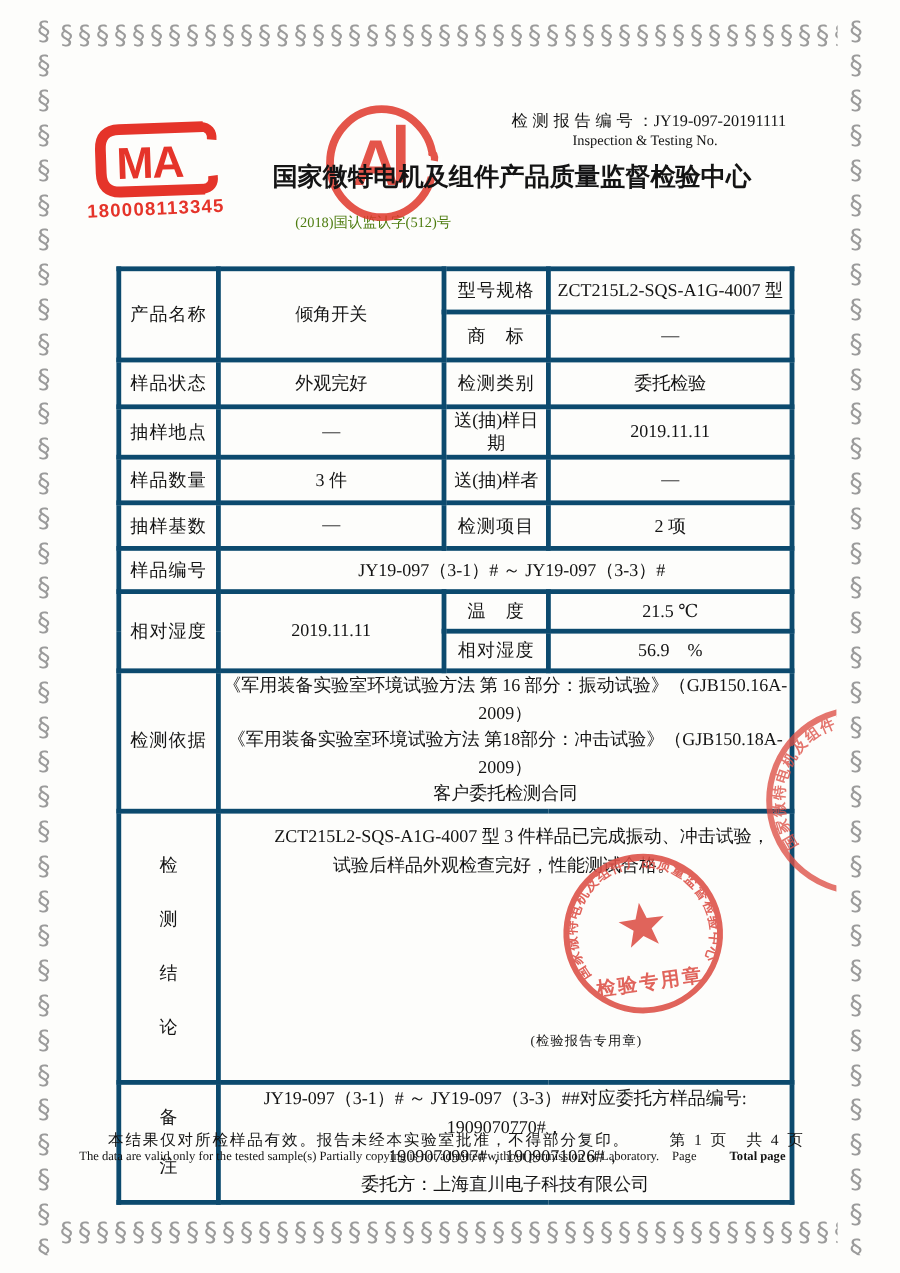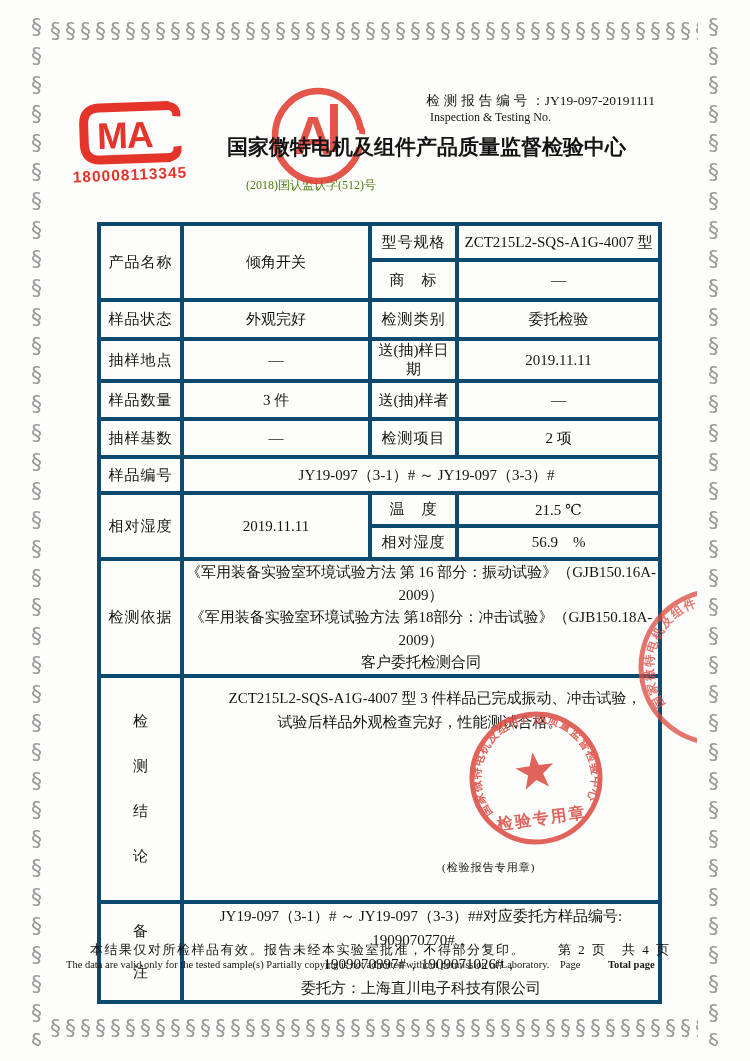--- a/index.html
+++ b/index.html
@@ -13,21 +13,21 @@
   .strip.v{width:32px;writing-mode:vertical-rl;white-space:nowrap;line-height:32px;}
   .strip-top{left:50px;top:15px;width:648px;}
   .strip-bottom{left:50px;top:1012px;width:648px;}
   .strip-left{left:20px;top:14px;height:1032px;}
   .strip-right{left:697px;top:14px;height:1032px;}
 
   
   .report-no{position:absolute;left:420px;top:92px;width:235px;text-align:right;
              font-size:13.5px;white-space:nowrap;z-index:3;}
   .report-no .sp{letter-spacing:4px;}
-  .report-no-en{position:absolute;left:430px;top:110px;width:215px;text-align:left;
+  .report-no-en{position:absolute;left:430px;top:110px;width:215px;text-align:center;
                 font-size:12px;z-index:3;}
   .cma-logo{position:absolute;left:70px;top:94px;width:118px;height:80px;
             transform:rotate(-2deg);z-index:2;}
   .cma-number{position:absolute;left:64px;top:166px;width:132px;text-align:center;
               color:#e5342a;font-weight:bold;font-size:15.5px;letter-spacing:1px;
               transform:rotate(-2.5deg);font-family:"Liberation Sans",sans-serif;z-index:2;}
   .cal-logo{position:absolute;left:268px;top:86px;width:100px;height:100px;
             opacity:.85;z-index:2;}
   .org-title{position:absolute;left:227px;top:133px;width:400px;font-size:21px;
              font-weight:bold;white-space:nowrap;letter-spacing:0px;z-index:3;}
@@ -208,17 +208,17 @@
       <circle cx="81" cy="85" r="76" fill="none" stroke="#dd4f46" stroke-width="5"></circle>
       <path id="ringPath2" d="M 81,149 A 64,64 0 0 1 81,21 A 64,64 0 0 1 81,149" fill="none"></path>
       <text font-size="12" fill="#dd4f46" letter-spacing="1.5" font-weight="bold">
         <textPath href="#ringPath2" startOffset="60">国家微特电机及组件产品质量监督检验中心</textPath>
       </text>
     </svg>
   </div>
 
   <div class="foot-cn">本结果仅对所检样品有效。报告未经本实验室批准，不得部分复印。</div>
   <div class="foot-en">The data are valid only for the tested sample(s)    Partially copying is not admitted without permission of Laboratory.</div>
-  <div class="foot-page-cn">第 2 页　共 4 页</div>
+  <div class="foot-page-cn">第 1 页　共 4 页</div>
   <div class="foot-page">Page</div>
   <div class="foot-total">Total page</div>
 
 </div>
 
 </body></html>

